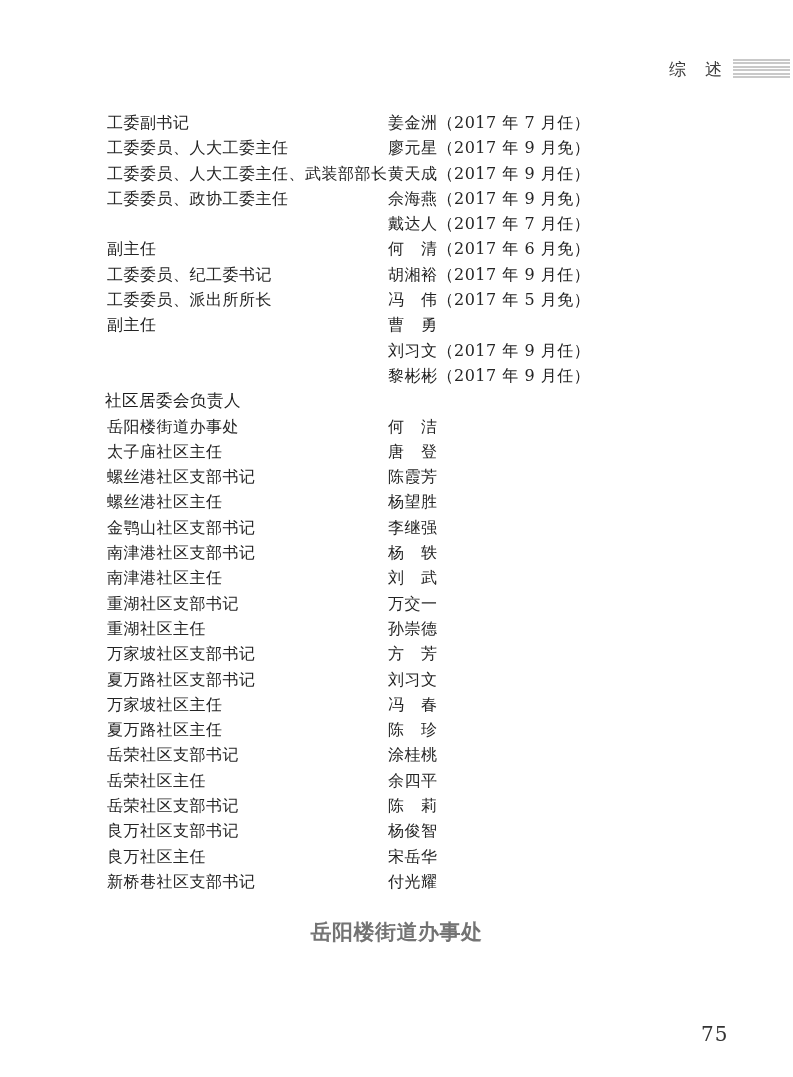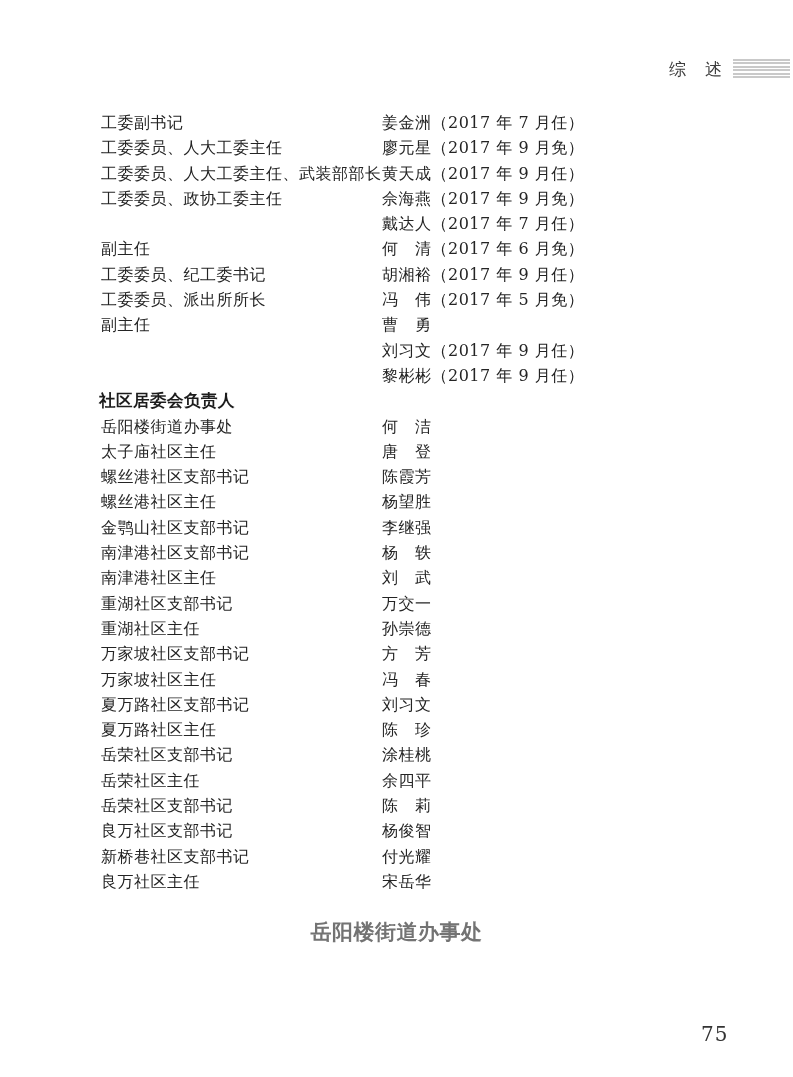--- a/index.html
+++ b/index.html
@@ -40,21 +40,21 @@
     background: repeating-linear-gradient(
       to bottom,
       #c9c9c9 0px, #c9c9c9 2px,
       #ffffff 2px, #ffffff 3.4px
     );
   }
 
   
   .roster {
     position: absolute;
-    left: 101px;
+    left: 107px;
     top: 110px;
     width: 600px;
     font-size: 16px;
     letter-spacing: 0.5px;
   }
   .roster-row {
     display: flex;
     height: 25.3px;
     line-height: 25.3px;
     white-space: pre;
@@ -62,21 +62,21 @@
   .roster-row .position {
     flex: 0 0 281px;
   }
   .roster-row .person {
     flex: 1 1 auto;
   }
   .roster-subheading {
     height: 25.3px;
     line-height: 25.3px;
     font-family: "Liberation Sans", "DejaVu Sans", sans-serif;
-    font-weight: bold;
+    font-weight: normal;
     font-size: 16.5px;
     letter-spacing: 0.5px;
     color: #1c1c1c;
     margin-left: -2px;
   }
 
   
   .section-heading {
     position: absolute;
     top: 918px;
@@ -218,30 +218,30 @@
           <span class="position">重湖社区主任</span>
           <span class="person">孙崇德</span>
         </div>
 
         <div class="roster-row">
           <span class="position">万家坡社区支部书记</span>
           <span class="person">方　芳</span>
         </div>
 
         <div class="roster-row">
+          <span class="position">夏万路社区支部书记</span>
+          <span class="person">刘习文</span>
+        </div>
+
+        <div class="roster-row">
           <span class="position">万家坡社区主任</span>
           <span class="person">冯　春</span>
         </div>
 
         <div class="roster-row">
-          <span class="position">夏万路社区支部书记</span>
-          <span class="person">刘习文</span>
-        </div>
-
-        <div class="roster-row">
           <span class="position">夏万路社区主任</span>
           <span class="person">陈　珍</span>
         </div>
 
         <div class="roster-row">
           <span class="position">岳荣社区支部书记</span>
           <span class="person">涂桂桃</span>
         </div>
 
         <div class="roster-row">
@@ -253,28 +253,28 @@
           <span class="position">岳荣社区支部书记</span>
           <span class="person">陈　莉</span>
         </div>
 
         <div class="roster-row">
           <span class="position">良万社区支部书记</span>
           <span class="person">杨俊智</span>
         </div>
 
         <div class="roster-row">
+          <span class="position">良万社区主任</span>
+          <span class="person">宋岳华</span>
+        </div>
+
+        <div class="roster-row">
           <span class="position">新桥巷社区支部书记</span>
           <span class="person">付光耀</span>
         </div>
-
-        <div class="roster-row">
-          <span class="position">良万社区主任</span>
-          <span class="person">宋岳华</span>
-        </div>
       </div>
 
   </div>
 
   <div class="section-heading">岳阳楼街道办事处</div>
 
   <div class="page-number">75</div>
 
 </div>
 

